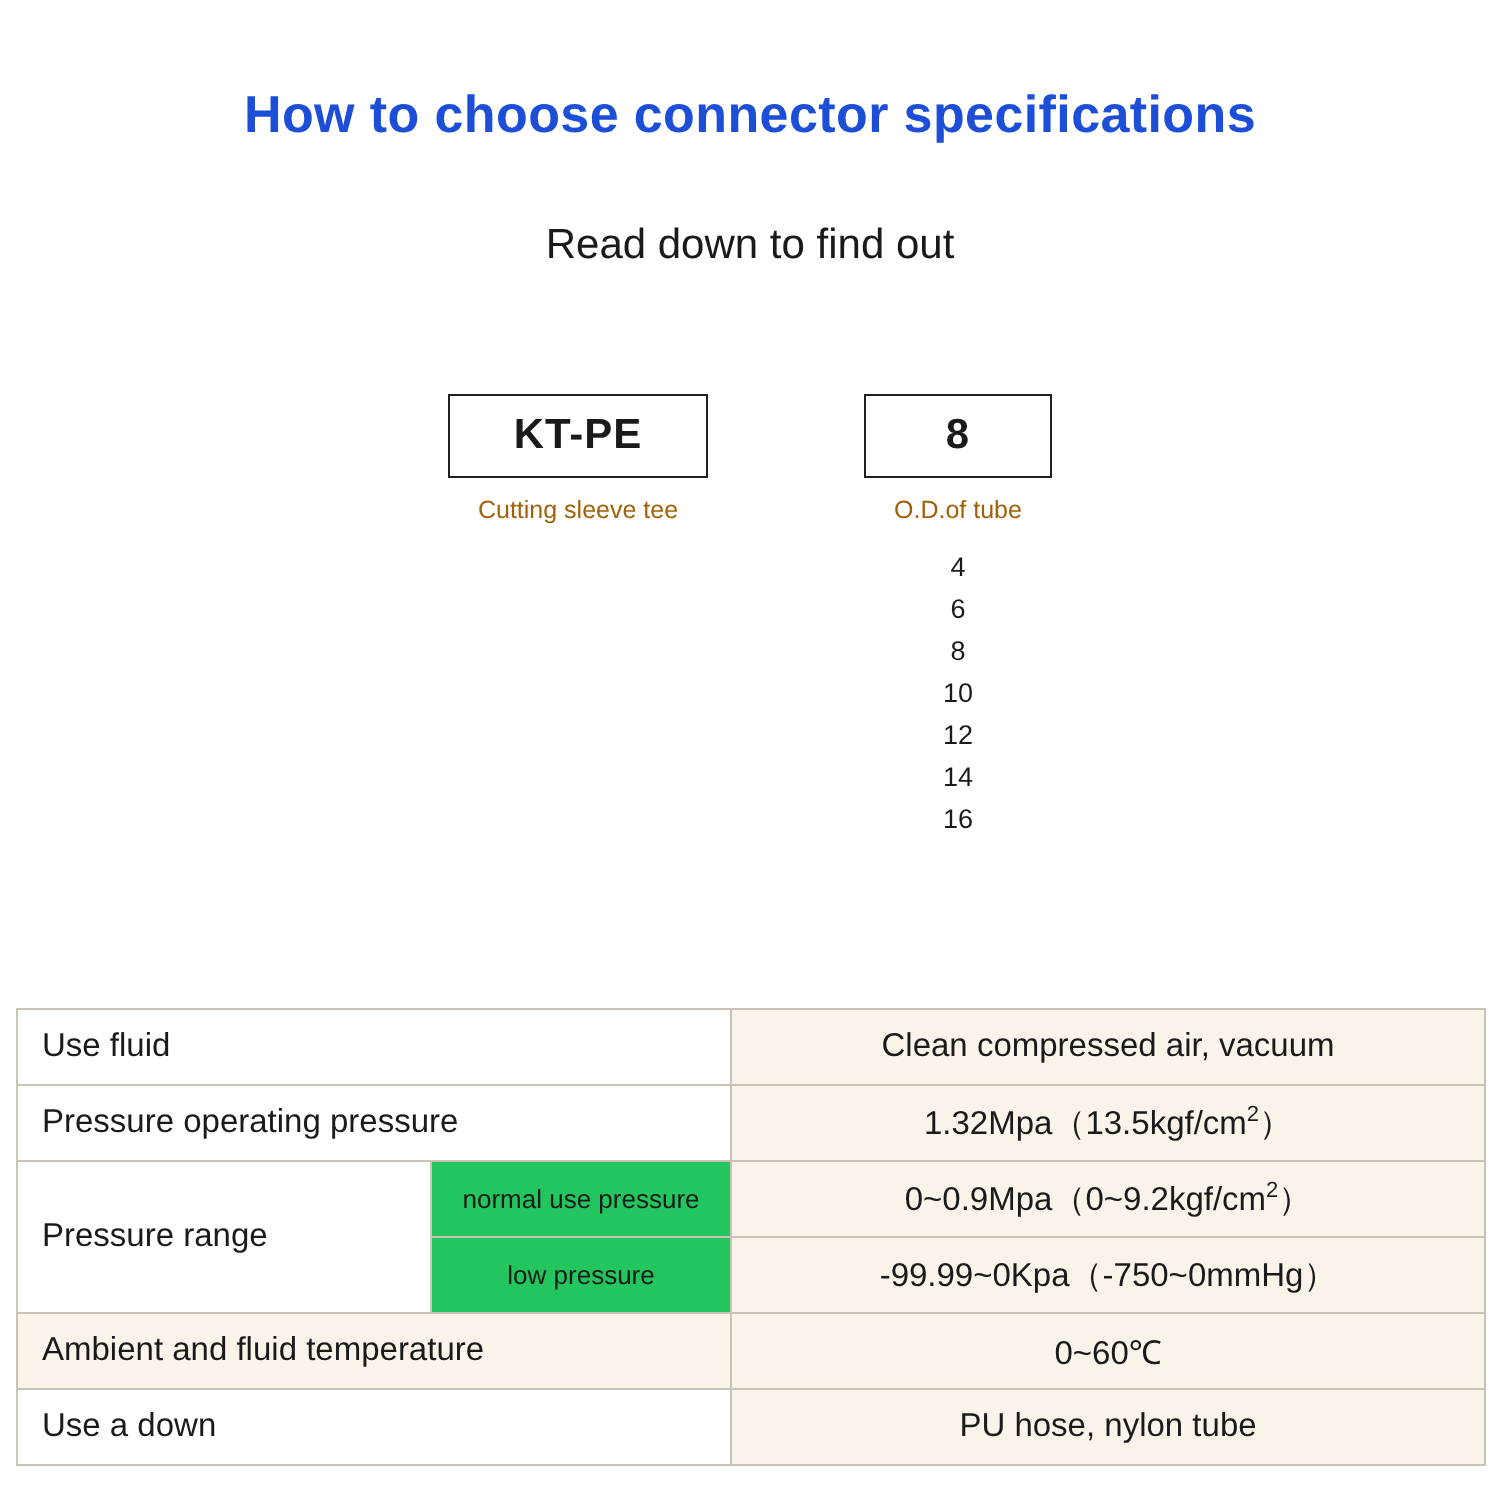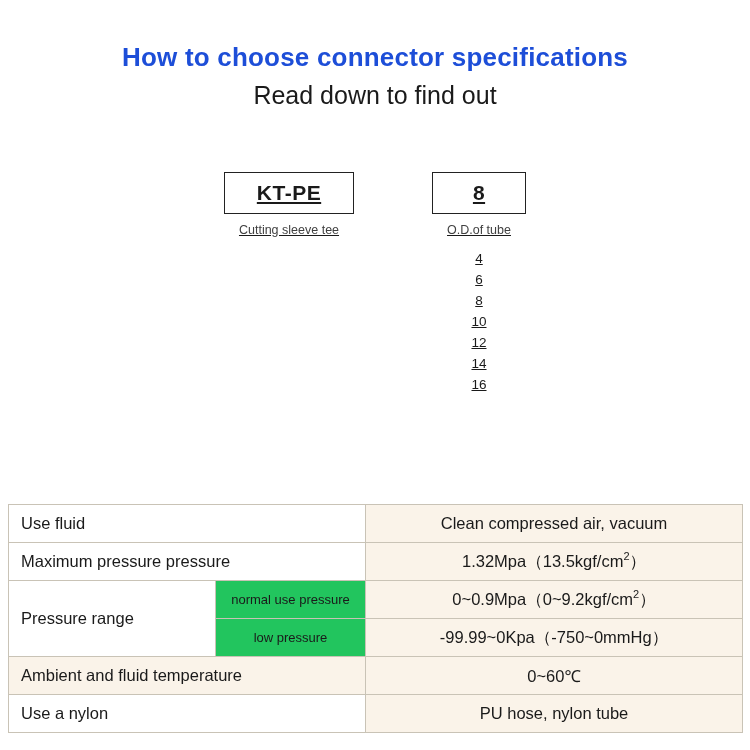--- a/index.html
+++ b/index.html
@@ -24,37 +24,36 @@
     text-align: center;
     color: #1d4ed8;
     font-size: 26px;
     font-weight: bold;
     letter-spacing: 0.2px;
     margin-top: 42px;
   }
   .subtitle {
     text-align: center;
     color: #1a1a1a;
-    font-size: 25px;
-    margin-top: 8px;
+    font-size: 21px;
+    margin-top: 38px;
   }
 
   
   .code-row {
     margin-top: 62px;
     display: flex;
     justify-content: center;
     align-items: flex-start;
     gap: 78px;
   }
   .code-col {
     display: flex;
     flex-direction: column;
     align-items: center;
-    text-decoration: underline;
   }
   .code-box {
     border: 1px solid #222;
     background: #fff;
     min-width: 130px;
     height: 42px;
     display: flex;
     align-items: center;
     justify-content: center;
     font-size: 21px;
@@ -62,21 +61,21 @@
     letter-spacing: 0.5px;
     padding: 0 10px;
     box-sizing: border-box;
   }
   .code-box.narrow {
     min-width: 94px;
   }
   .code-caption {
     margin-top: 9px;
     font-size: 12.5px;
-    color: #404040;
+    color: #a16207;
     text-align: center;
   }
   .size-list {
     margin-top: 13px;
     display: flex;
     flex-direction: column;
     align-items: center;
     gap: 3px;
   }
   .size-list .size-item {
@@ -162,40 +161,40 @@
       <col style="width:207px">
       <col style="width:150px">
       <col style="width:377px">
     </colgroup>
     <tbody>
       <tr>
         <td class="label" colspan="2">Use fluid</td>
         <td class="value">Clean compressed air, vacuum</td>
       </tr>
       <tr>
-        <td class="label" colspan="2">Maximum pressure pressure</td>
+        <td class="label" colspan="2">Pressure operating pressure</td>
         <td class="value">
           <span>1.32Mpa</span><span>（13.5kgf/cm</span><span class="sup">2</span><span>）</span>
         </td>
       </tr>
       <tr>
         <td class="label tall" rowspan="2">Pressure range</td>
         <td class="sublabel">normal use pressure</td>
         <td class="value">
           <span>0~0.9Mpa</span><span>（0~9.2kgf/cm</span><span class="sup">2</span><span>）</span>
         </td>
       </tr>
       <tr>
         <td class="sublabel">low pressure</td>
         <td class="value">-99.99~0Kpa（-750~0mmHg）</td>
       </tr>
       <tr>
         <td class="value" colspan="2" style="text-align:left">Ambient and fluid temperature</td>
         <td class="value">0~60℃</td>
       </tr>
       <tr>
-        <td class="label" colspan="2">Use a nylon</td>
+        <td class="label" colspan="2">Use a down</td>
         <td class="value">PU hose, nylon tube</td>
       </tr>
     </tbody>
   </table>
 
 </div>
 
 </body></html>

